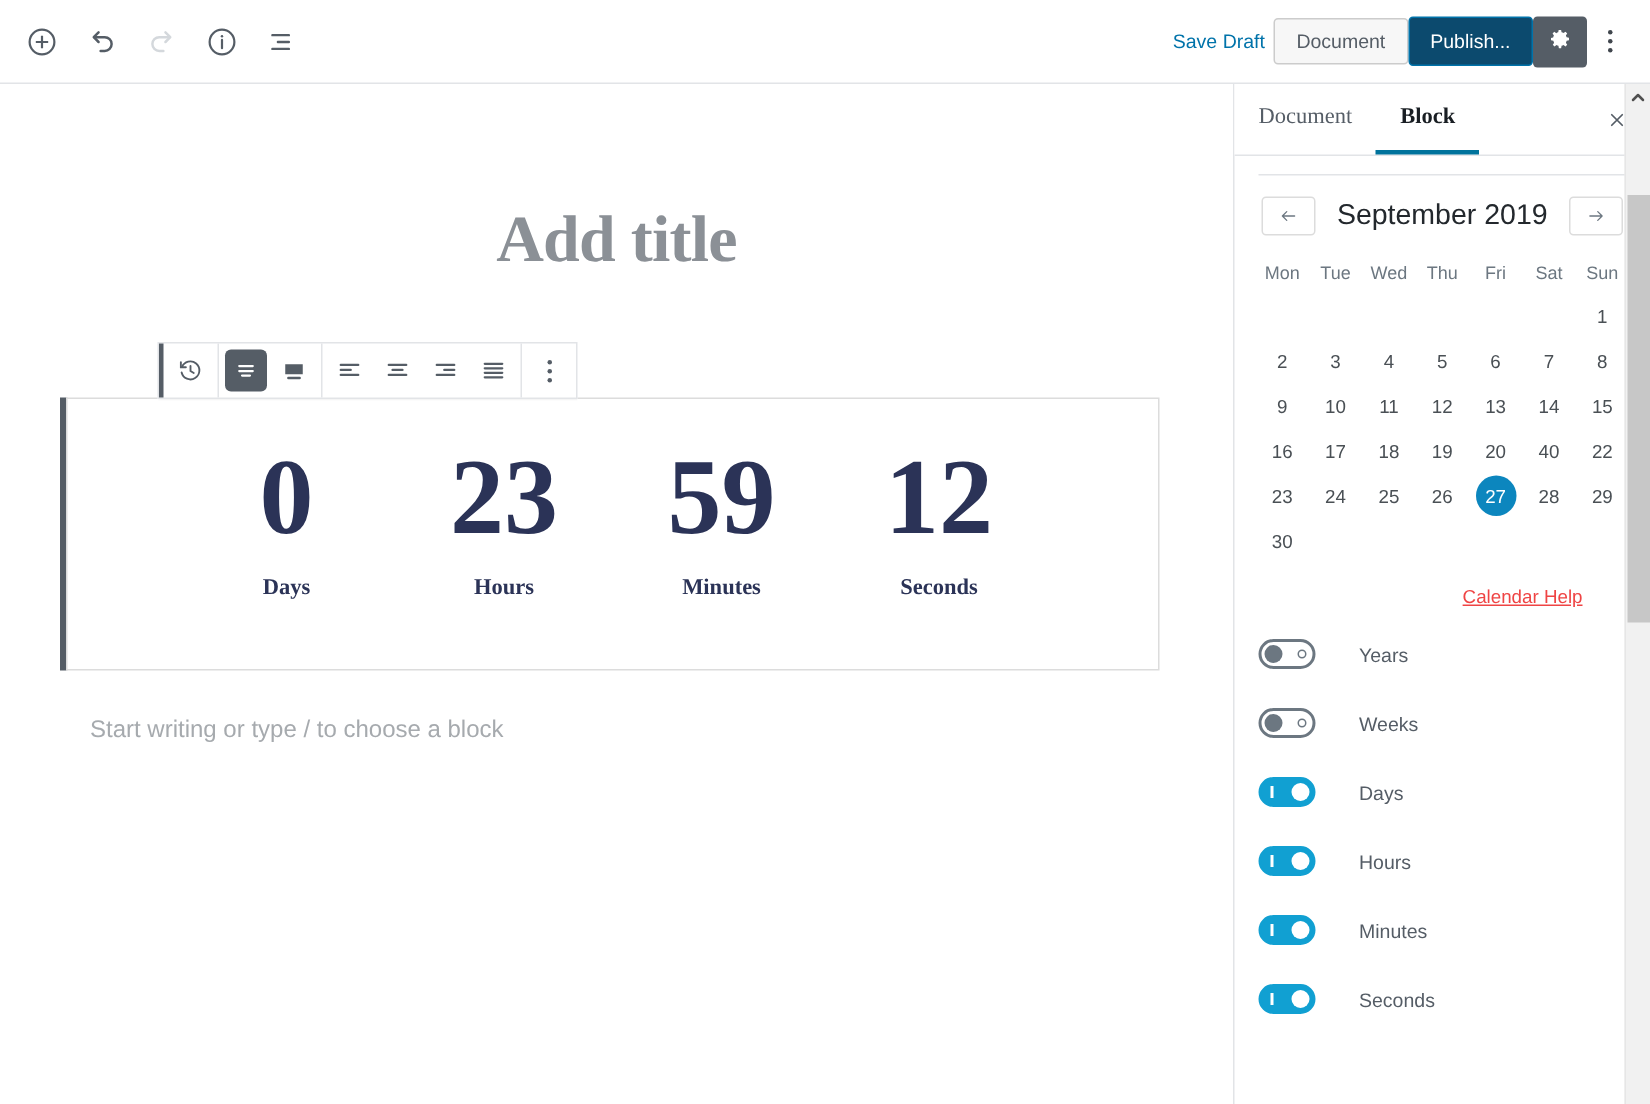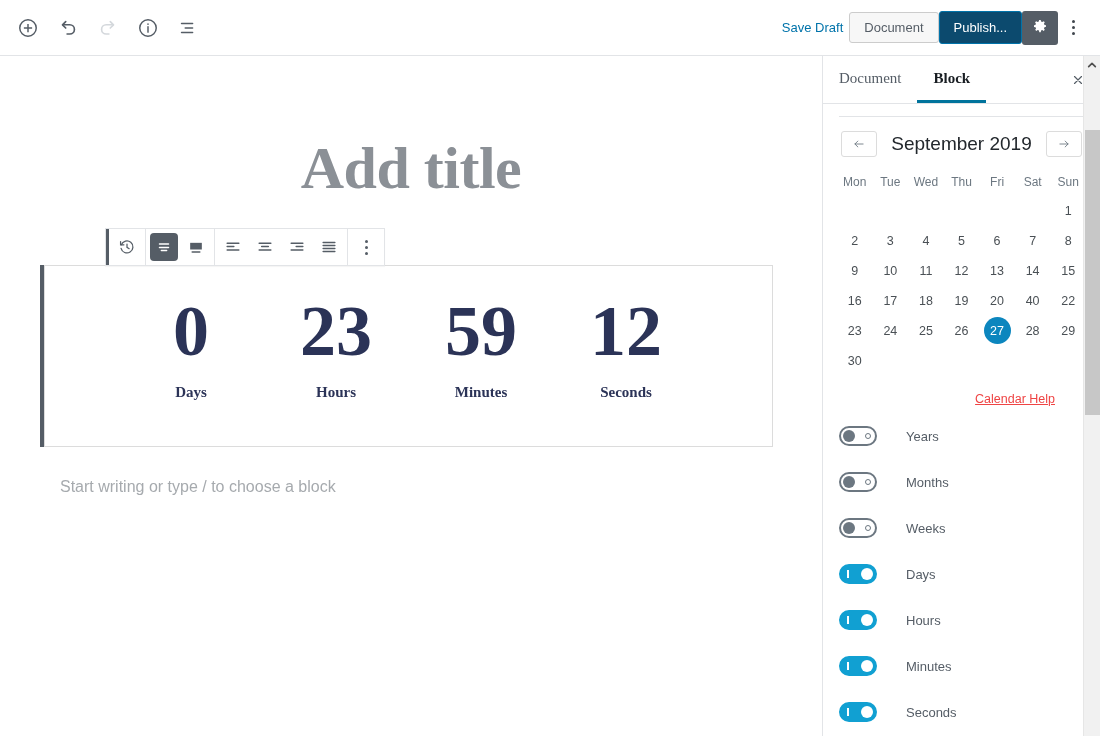--- a/index.html
+++ b/index.html
@@ -59,21 +59,21 @@
   .kebab-btn i { width: 3px; height: 3px; border-radius: 50%; background: #40464d; display: block; }
 
   
   .canvas {
     position: absolute; top: 56px; left: 0;
     width: 822px; height: 680px; background: #fff; overflow: hidden;
   }
   .post-title {
     text-align: center; color: #8b9096;
     font-family: "Liberation Serif", serif;
-    font-size: 60px; font-weight: bold;
+    font-size: 44px; font-weight: bold;
     margin-top: 78px; letter-spacing: -0.5px;
   }
 
   
   .block-toolbar {
     position: absolute; left: 105px; top: 172px;
     height: 38px; background: #fff;
     border: 1px solid #e2e4e7;
     display: flex; align-items: stretch;
     box-shadow: 0 1px 1px rgba(0,0,0,.04);
@@ -511,27 +511,20 @@
             <span class="knob"></span>
             <span class="dot"></span>
           </div>
           <div class="tgl-label">Years</div>
         </div>
         <div class="toggle-row">
           <div class="tgl off">
             <span class="knob"></span>
             <span class="dot"></span>
           </div>
-          <div class="tgl-label">Months</div>
-        </div>
-        <div class="toggle-row">
-          <div class="tgl off">
-            <span class="knob"></span>
-            <span class="dot"></span>
-          </div>
           <div class="tgl-label">Weeks</div>
         </div>
         <div class="toggle-row">
           <div class="tgl on">
             <span class="bar"></span>
             <span class="knob"></span>
           </div>
           <div class="tgl-label">Days</div>
         </div>
         <div class="toggle-row">

